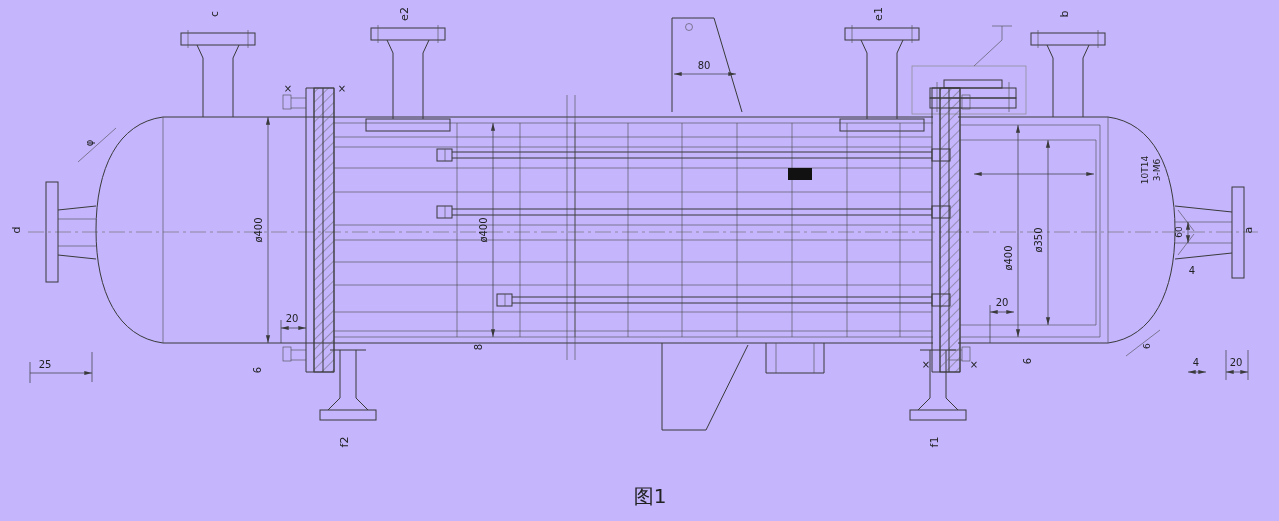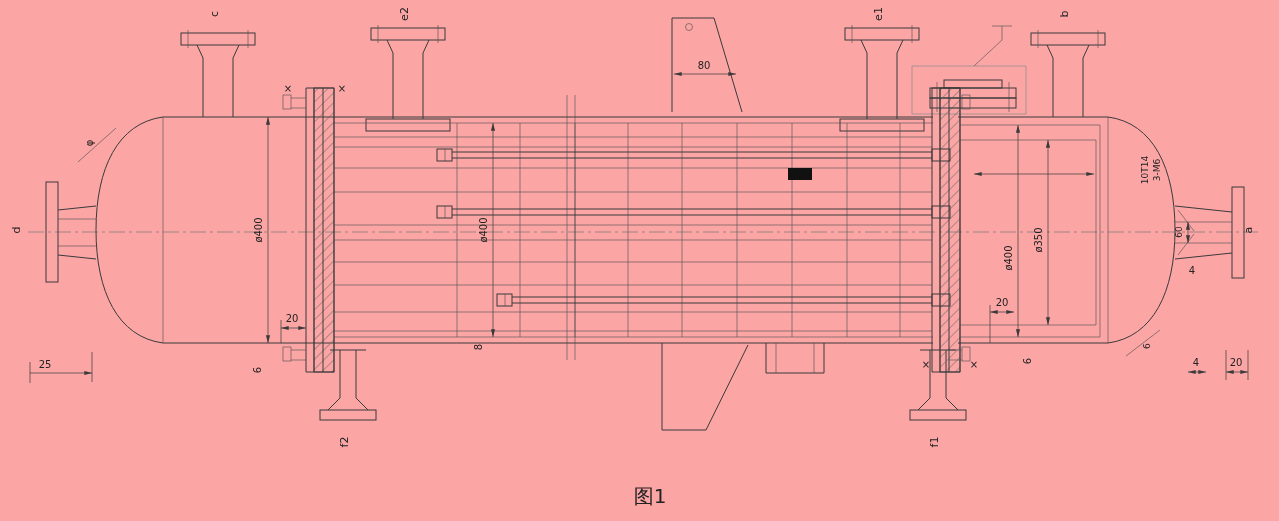--- a/index.html
+++ b/index.html
@@ -1,17 +1,17 @@
 <!DOCTYPE html>
 <html><head>
 <meta charset="utf-8">
 <style>
   html,body { margin:0; padding:0; background:#ffffff; }
   .canvas {
-    position:relative; width:1279px; height:521px; background:#fca5a5;
+    position:relative; width:1279px; height:521px; background:#c4b5fd;
     font-family:"DejaVu Sans", sans-serif; overflow:hidden;
   }
   svg text { fill:#222222; font-family:"DejaVu Sans", sans-serif; }
   .ln  { stroke:#3a3a3a; stroke-width:1;   fill:none; }
   .tn  { stroke:#4a4a4a; stroke-width:0.6; fill:none; }
   .cl  { stroke:#777777; stroke-width:0.7; fill:none; stroke-dasharray:16 4 3 4; }
   .dim { stroke:#3a3a3a; stroke-width:0.7; fill:none; }
   .box { stroke:#8a8a8a; stroke-width:0.7; fill:none; }
   .lbl  { font-size:11px; }
   .dlbl { font-size:10px; }

